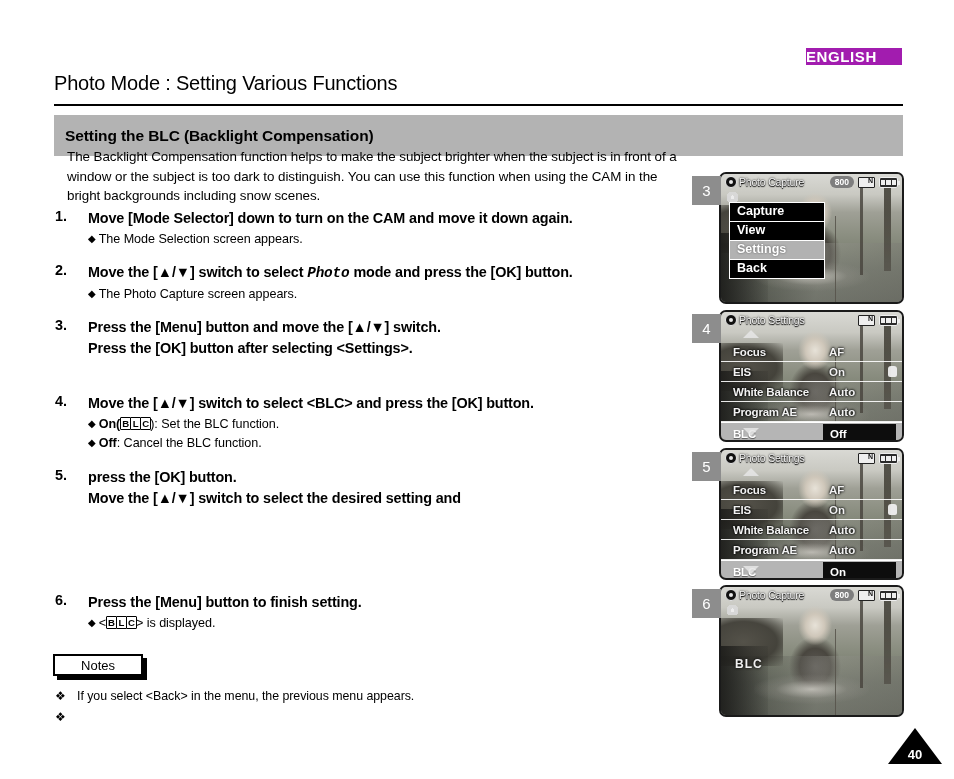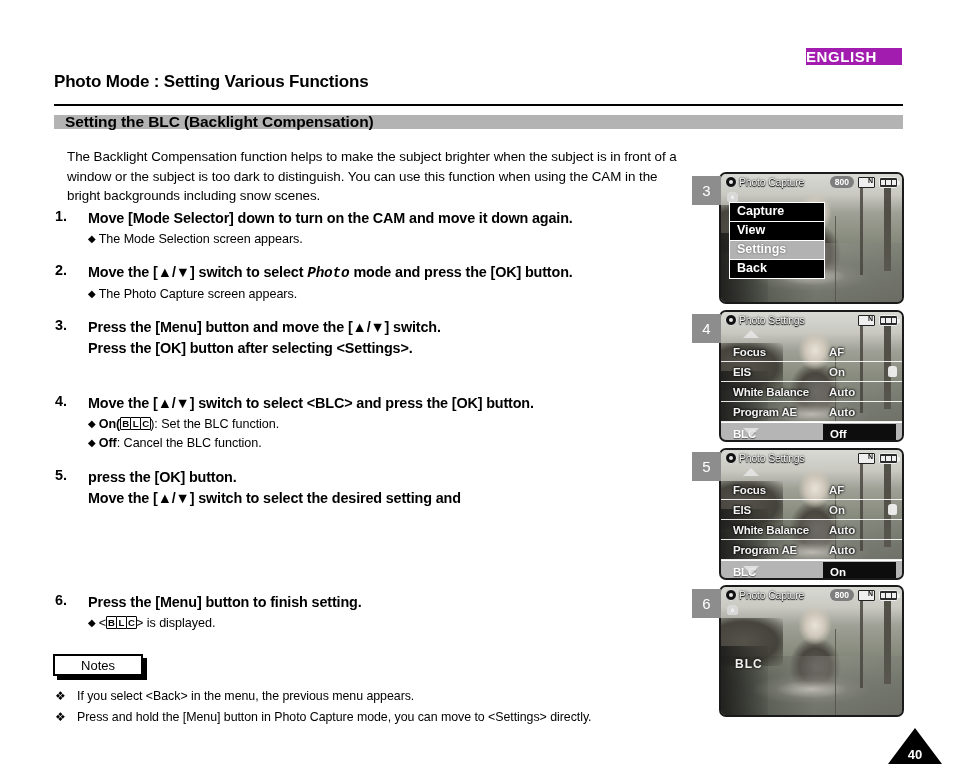--- a/index.html
+++ b/index.html
@@ -31,42 +31,42 @@
     display: flex;
     align-items: center;
     justify-content: flex-start;
   }
 
   
   .page-title {
     position: absolute;
     left: 54px;
     top: 72px;
-    font-size: 17px;
-    font-weight: bold;
+    font-size: 20px;
+    font-weight: normal;
     letter-spacing: -0.2px;
     white-space: nowrap;
     text-align: right;
   }
   .title-rule {
     position: absolute;
     left: 54px;
     top: 104px;
     width: 849px;
     height: 2px;
     background: #000;
   }
 
   
   .section-banner {
     position: absolute;
     left: 54px;
     top: 115px;
     width: 849px;
-    height: 14px;
+    height: 41px;
     background: #b3b3b3;
     display: flex;
     align-items: center;
   }
   .section-banner-text {
     font-size: 15.5px;
     font-weight: bold;
     padding-left: 11px;
     letter-spacing: -0.1px;
   }
@@ -669,21 +669,20 @@
 <div class="notes-tab">
   <span>Notes</span>
 </div>
 <div class="notes-list">
   <div class="note-row">
     <span class="note-mark">❖</span>
     <span>If you select &lt;Back&gt; in the menu, the previous menu appears.</span>
   </div>
   <div class="note-row">
     <span class="note-mark">❖</span>
-    <span>Press and hold the [Menu] button in Photo Capture mode, you can move to &lt;Settings&gt; directly.</span>
   </div>
 </div>
 
 <div class="page-tri"></div>
 <div class="page-tri-num">40</div>
 
 <div class="panel" style="left:692px; top:172px;">
   <div class="panel-badge">3</div>
   <div class="lcd">
     <div class="scene">

